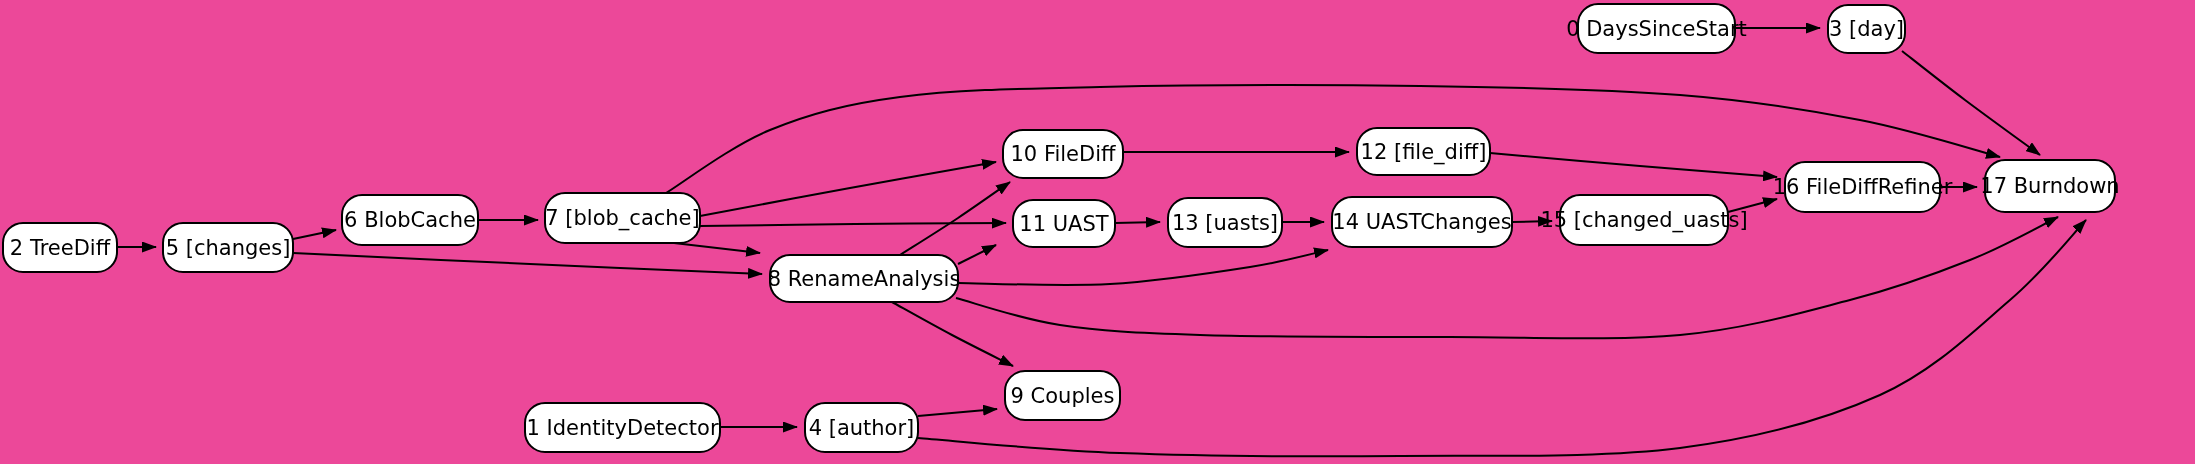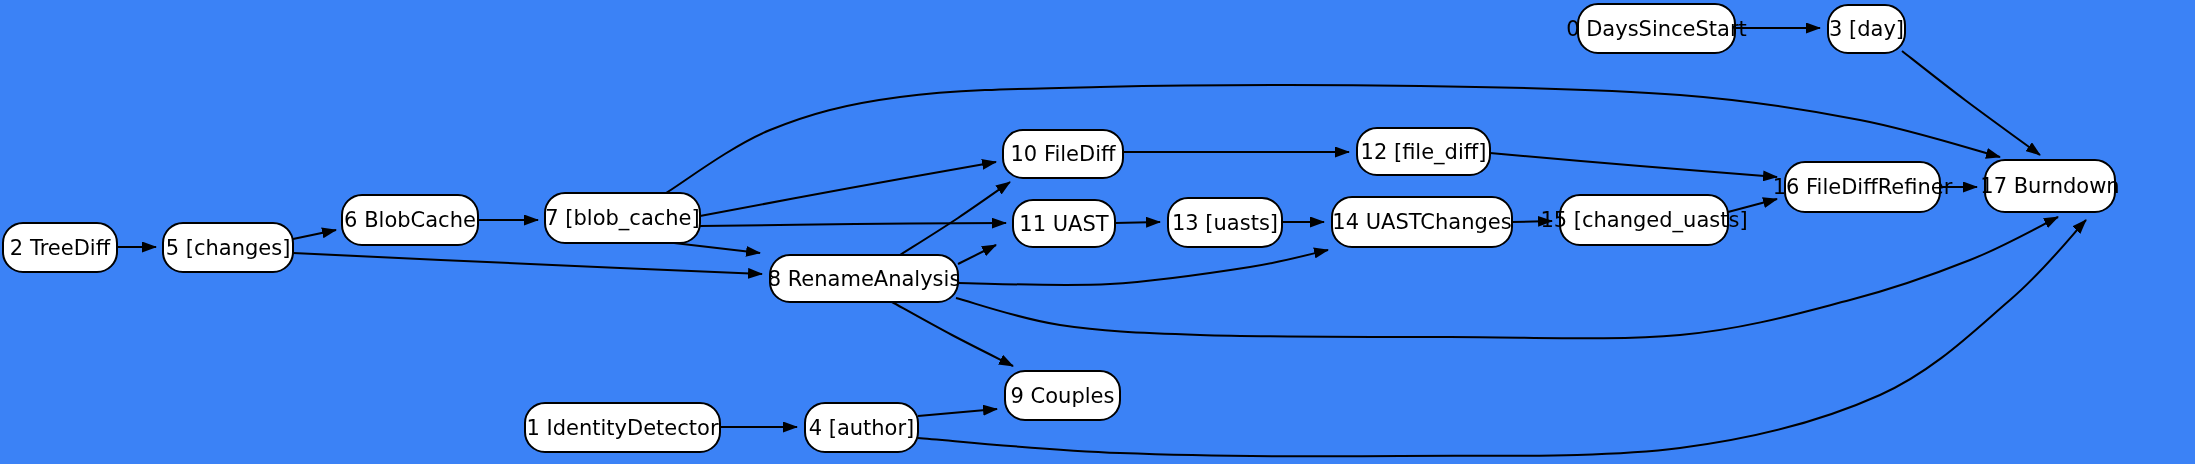--- a/index.html
+++ b/index.html
@@ -3,21 +3,21 @@
 <meta charset="utf-8">
 <style>
   html, body {
     margin: 0;
     padding: 0;
     background: #ffffff;
   }
   .graph-wrap {
     width: 2195px;
     height: 464px;
-    background: #3b82f6;
+    background: #ec4899;
     overflow: hidden;
   }
   svg {
     display: block;
     font-family: "DejaVu Sans", "Liberation Sans", sans-serif;
   }
   .edge {
     fill: none;
   }
   .node rect {

